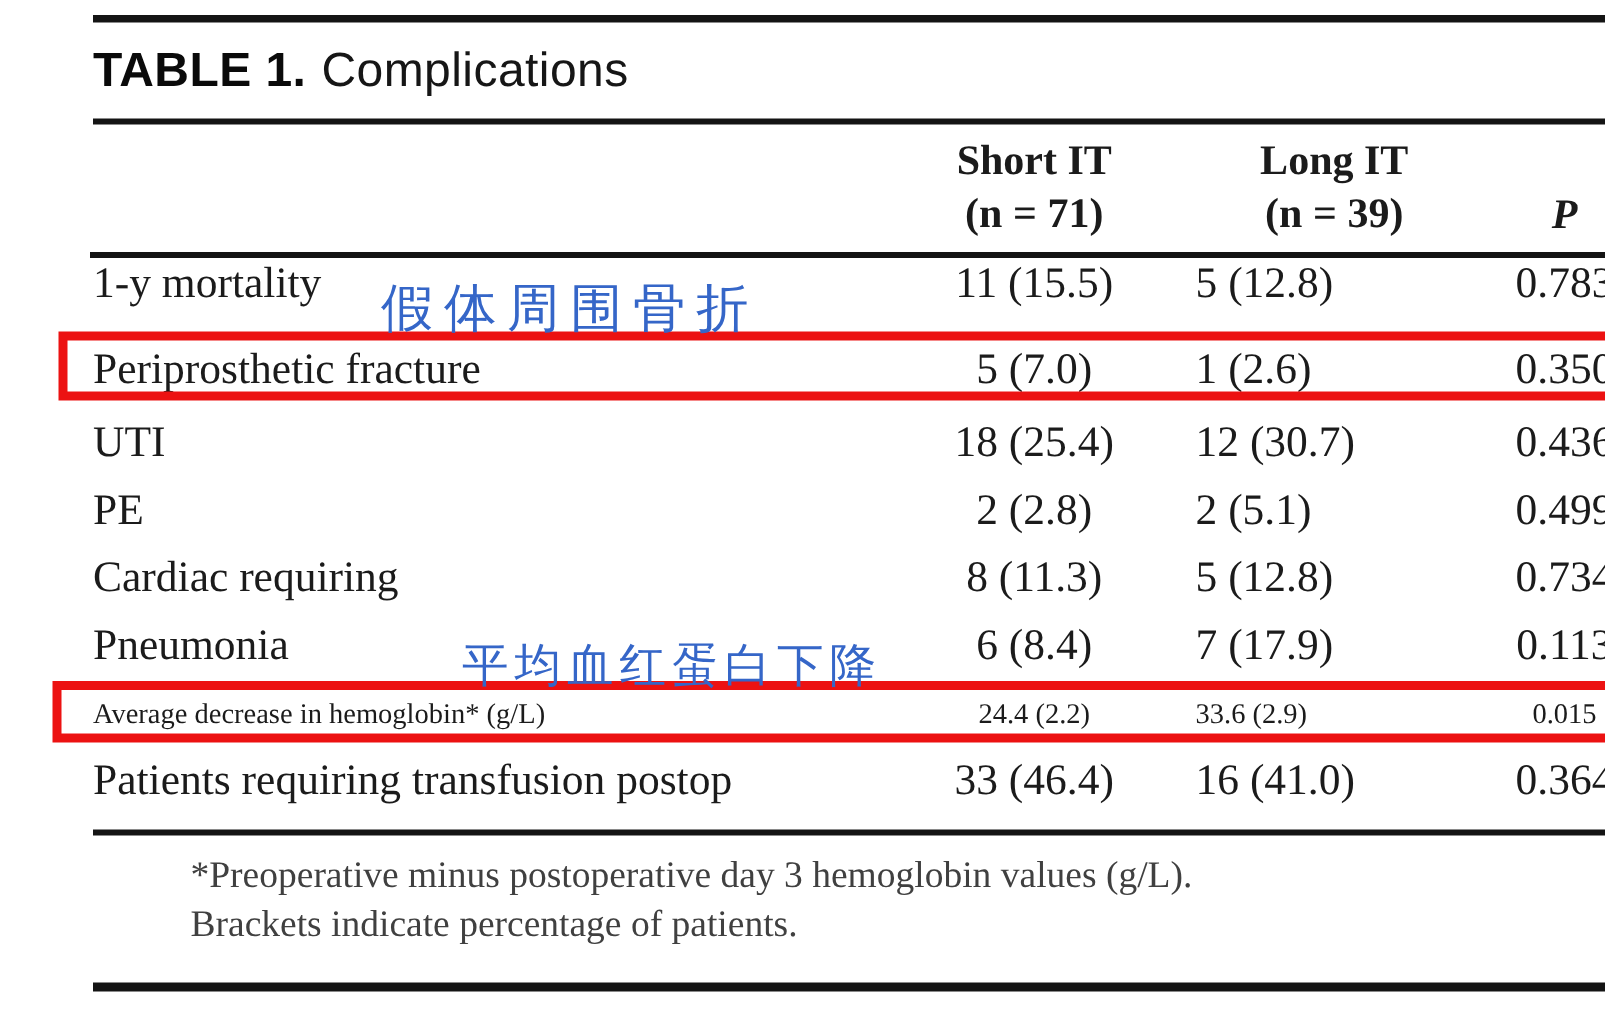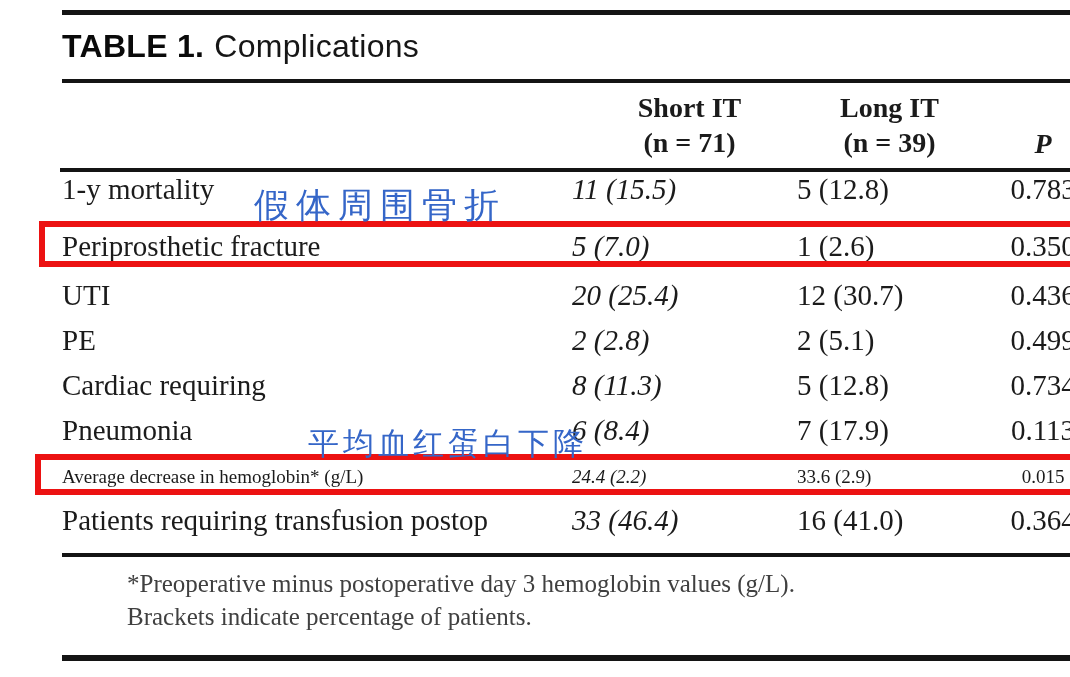--- a/index.html
+++ b/index.html
@@ -31,21 +31,21 @@
     position:absolute;top:90px;
     font-weight:700;font-size:28px;line-height:35px;
     text-align:center;white-space:nowrap;
   }
   .colhead.short{left:540px;width:235px;}
   .colhead.long {left:765px;width:185px;}
   .colhead.pcol {left:955px;width:112px;top:126px;font-style:italic;}
 
   .row{position:absolute;left:0;width:1070px;height:38px;font-size:29px;line-height:36px;white-space:nowrap;}
   .row .lbl{position:absolute;left:30px;width:512px;text-align:left;}
-  .row .c1 {position:absolute;left:540px;width:235px;font-style:italic;}
+  .row .c1 {position:absolute;left:540px;width:235px;text-align:center;}
   .row .c2 {position:absolute;left:765px;width:185px;}
   .row .c3 {position:absolute;left:955px;width:112px;text-align:center;}
   .row .bold{font-weight:400;}
   .row.r7{font-size:19px;}
 
   .hlbox{
     position:absolute;box-sizing:border-box;
     border:6px solid #ec1212;background:transparent;
   }
   .hlbox.b1{left:7px;top:221px;width:1050px;height:46px;}
@@ -97,21 +97,21 @@
 
   <div class="row" style="top:228px">
     <div class="lbl">Periprosthetic fracture</div>
     <div class="c1">5 (7.0)</div>
     <div class="c2">1 (2.6)</div>
     <div class="c3">0.350</div>
   </div>
 
   <div class="row" style="top:277px">
     <div class="lbl">UTI</div>
-    <div class="c1">20 (25.4)</div>
+    <div class="c1">18 (25.4)</div>
     <div class="c2">12 (30.7)</div>
     <div class="c3">0.436</div>
   </div>
 
   <div class="row" style="top:322px">
     <div class="lbl">PE</div>
     <div class="c1">2 (2.8)</div>
     <div class="c2">2 (5.1)</div>
     <div class="c3">0.499</div>
   </div>

